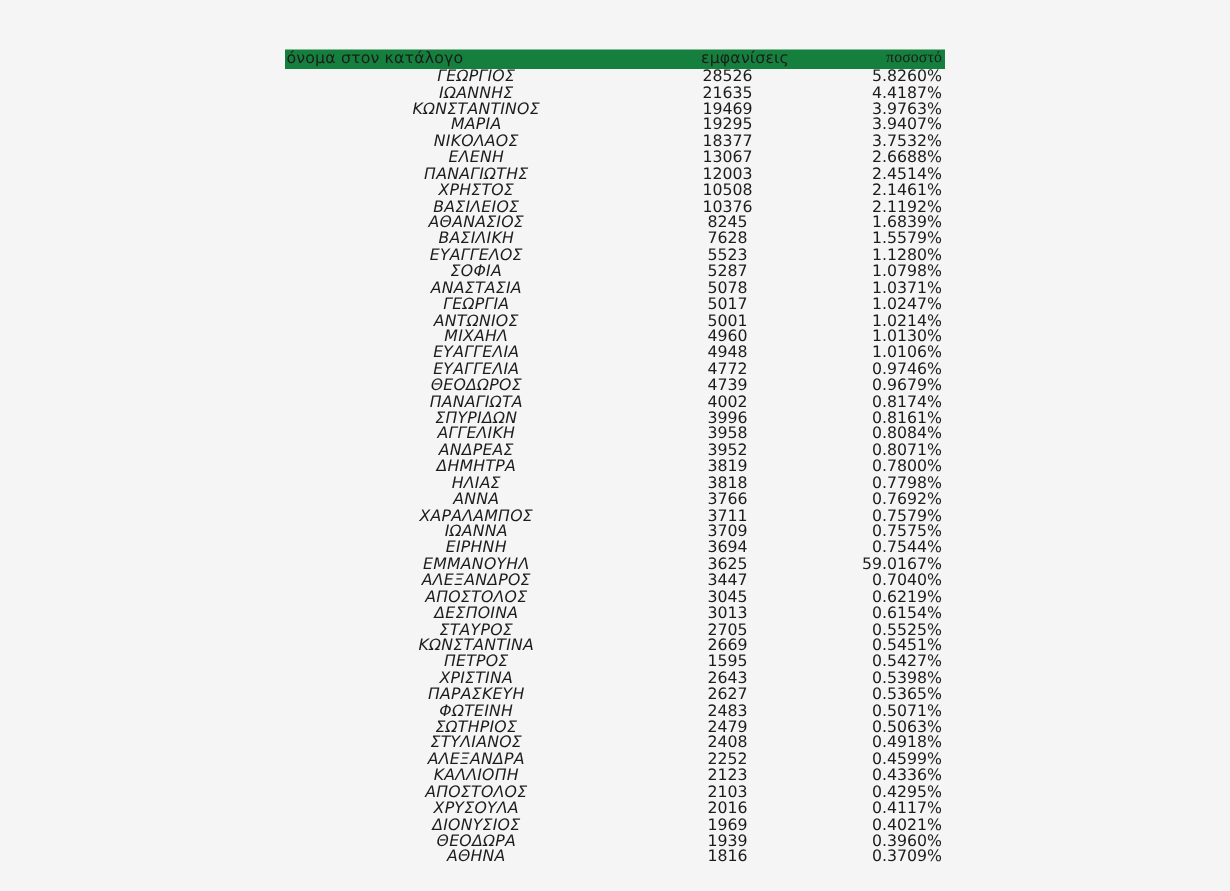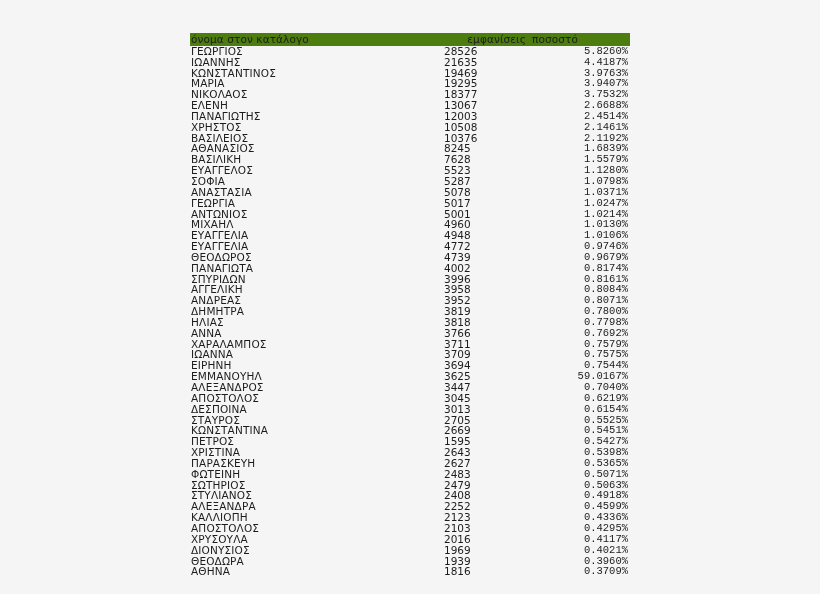--- a/index.html
+++ b/index.html
@@ -31,62 +31,63 @@
     table-layout: fixed;
     font-size: 10.5px;
     line-height: 10.85px;
     color: #1c1c1c;
   }
   table.name-table col.c-name  { width: 254px; }
   table.name-table col.c-count { width: 88px; }
   table.name-table col.c-pct   { width: 98px; }
 
   thead tr.header-row {
-    background: #4d7c0f;
+    background: #15803d;
   }
   thead th {
     font-weight: normal;
     font-size: 10.5px;
     padding: 1px 0 1px 0;
     letter-spacing: 0.1px;
     white-space: nowrap;
   }
   thead th.h-name {
     text-align: left;
     padding-left: 1px;
   }
   thead th.h-count {
     text-align: right;
     padding-right: 6px;
   }
   thead th.h-pct {
-    text-align: left;
+    text-align: right;
     padding-right: 2px;
+    font-family: Liberation Serif, serif;
   }
   tbody td {
     padding: 0;
     height: 10.85px;
     white-space: nowrap;
     font-size: 10.5px;
   }
   tbody td.d-name {
-    text-align: left;
+    text-align: center;
     padding-left: 1px;
     letter-spacing: 0.15px;
+    font-style: italic;
   }
   tbody td.d-count {
-    text-align: left;
+    text-align: center;
     padding-right: 6px;
     font-variant-numeric: tabular-nums;
   }
   tbody td.d-pct {
     text-align: right;
     padding-right: 2px;
     font-variant-numeric: tabular-nums;
-    font-family: Liberation Mono, monospace;
   }
 </style>
 </head>
 <body>
 
 <div id="page">
   <div id="table-wrap">
     <table class="name-table">
       <colgroup>
         <col class="c-name">

